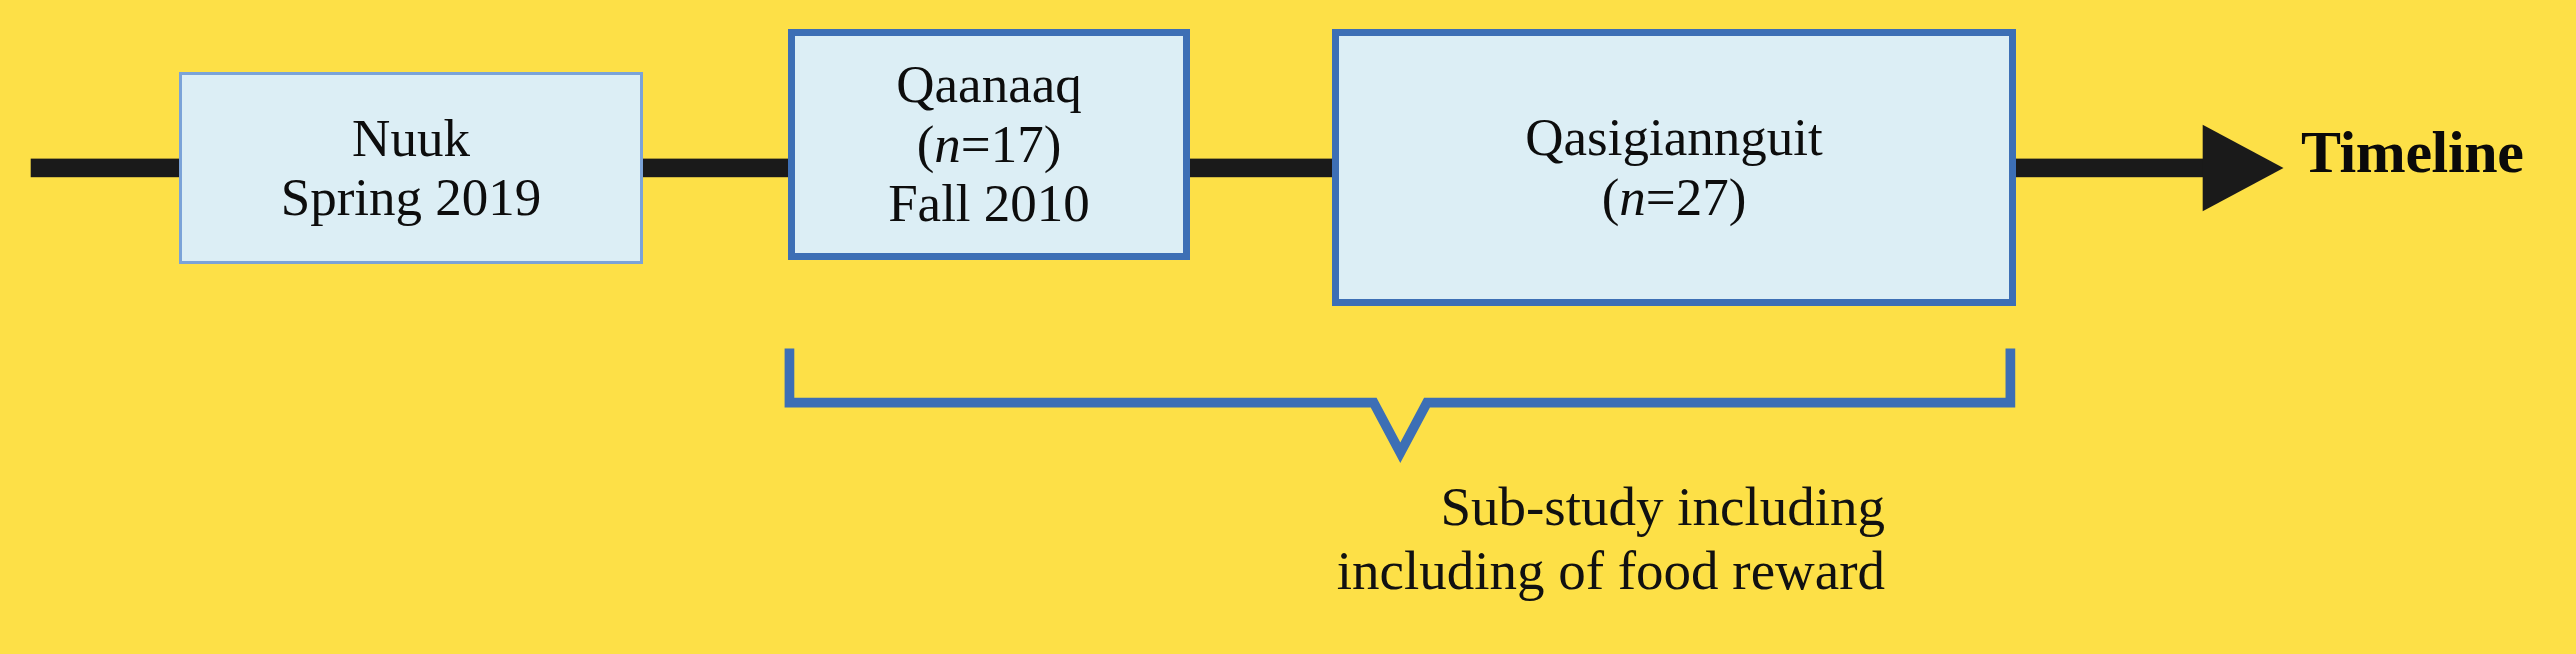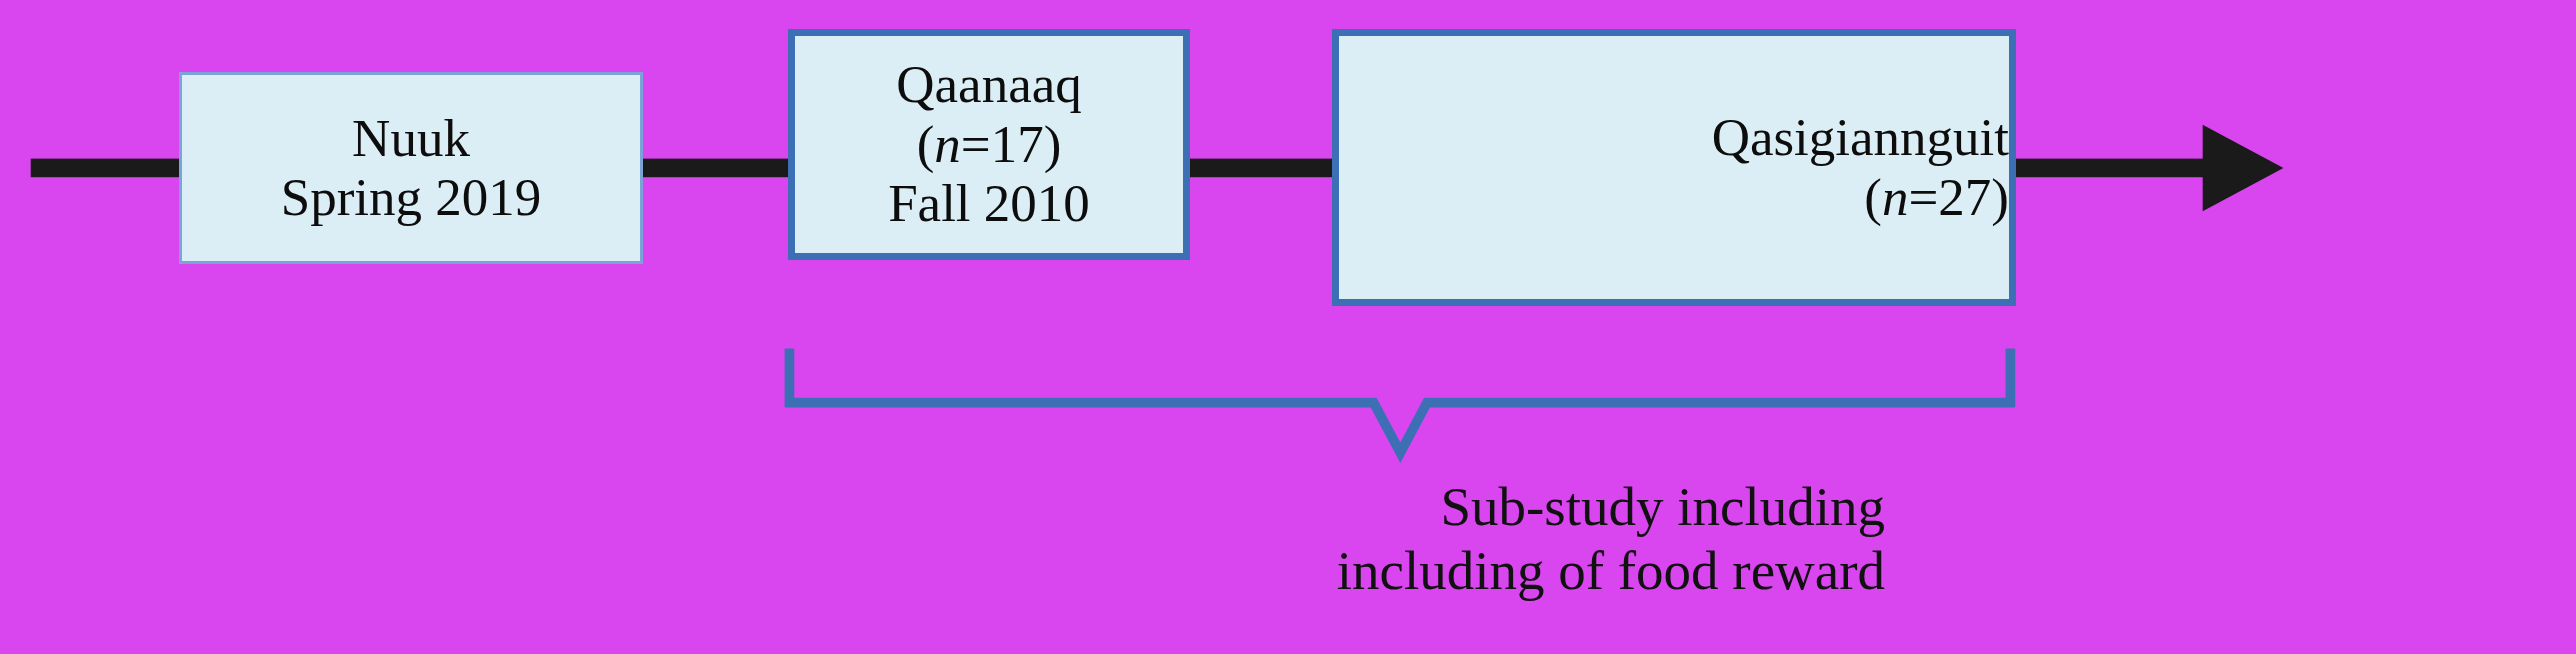--- a/index.html
+++ b/index.html
@@ -7,21 +7,21 @@
     padding: 0;
     background: #ffffff;
   }
   body {
     font-family: "Liberation Serif", serif;
   }
   #figure {
     position: relative;
     width: 2576px;
     height: 655px;
-    background: #d946ef;
+    background: #fde047;
     overflow: hidden;
   }
   #figure svg.layer {
     position: absolute;
     left: 0;
     top: 0;
     width: 2576px;
     height: 655px;
   }
 
@@ -55,21 +55,20 @@
     border: 7.3px solid #3d6fb5;
     font-size: 53px;
   }
   #box-qasigiannguit {
     left: 1332px;
     top: 29px;
     width: 684px;
     height: 277px;
     border: 7.3px solid #3d6fb5;
     font-size: 53px;
-    align-items: flex-end;
   }
   .node-line {
     display: block;
     white-space: nowrap;
   }
   .node-line .ital {
     font-style: italic;
   }
 
   #timeline-label {
@@ -130,20 +129,21 @@
     <span class="node-line">Qaanaaq</span>
     <span class="node-line"><span>(</span><span class="ital">n</span><span>=17</span><span>)</span></span>
     <span class="node-line">Fall 2010</span>
   </div>
 
   <div class="node-box" id="box-qasigiannguit">
     <span class="node-line">Qasigiannguit</span>
     <span class="node-line"><span>(</span><span class="ital">n</span><span>=27</span><span>)</span></span>
   </div>
 
+  <div id="timeline-label">Timeline</div>
 
   <div id="substudy-caption">
     <span class="caption-line">Sub-study including</span>
     <span class="caption-line">including of food reward</span>
   </div>
 
 </div>
 
 
 </body></html>

